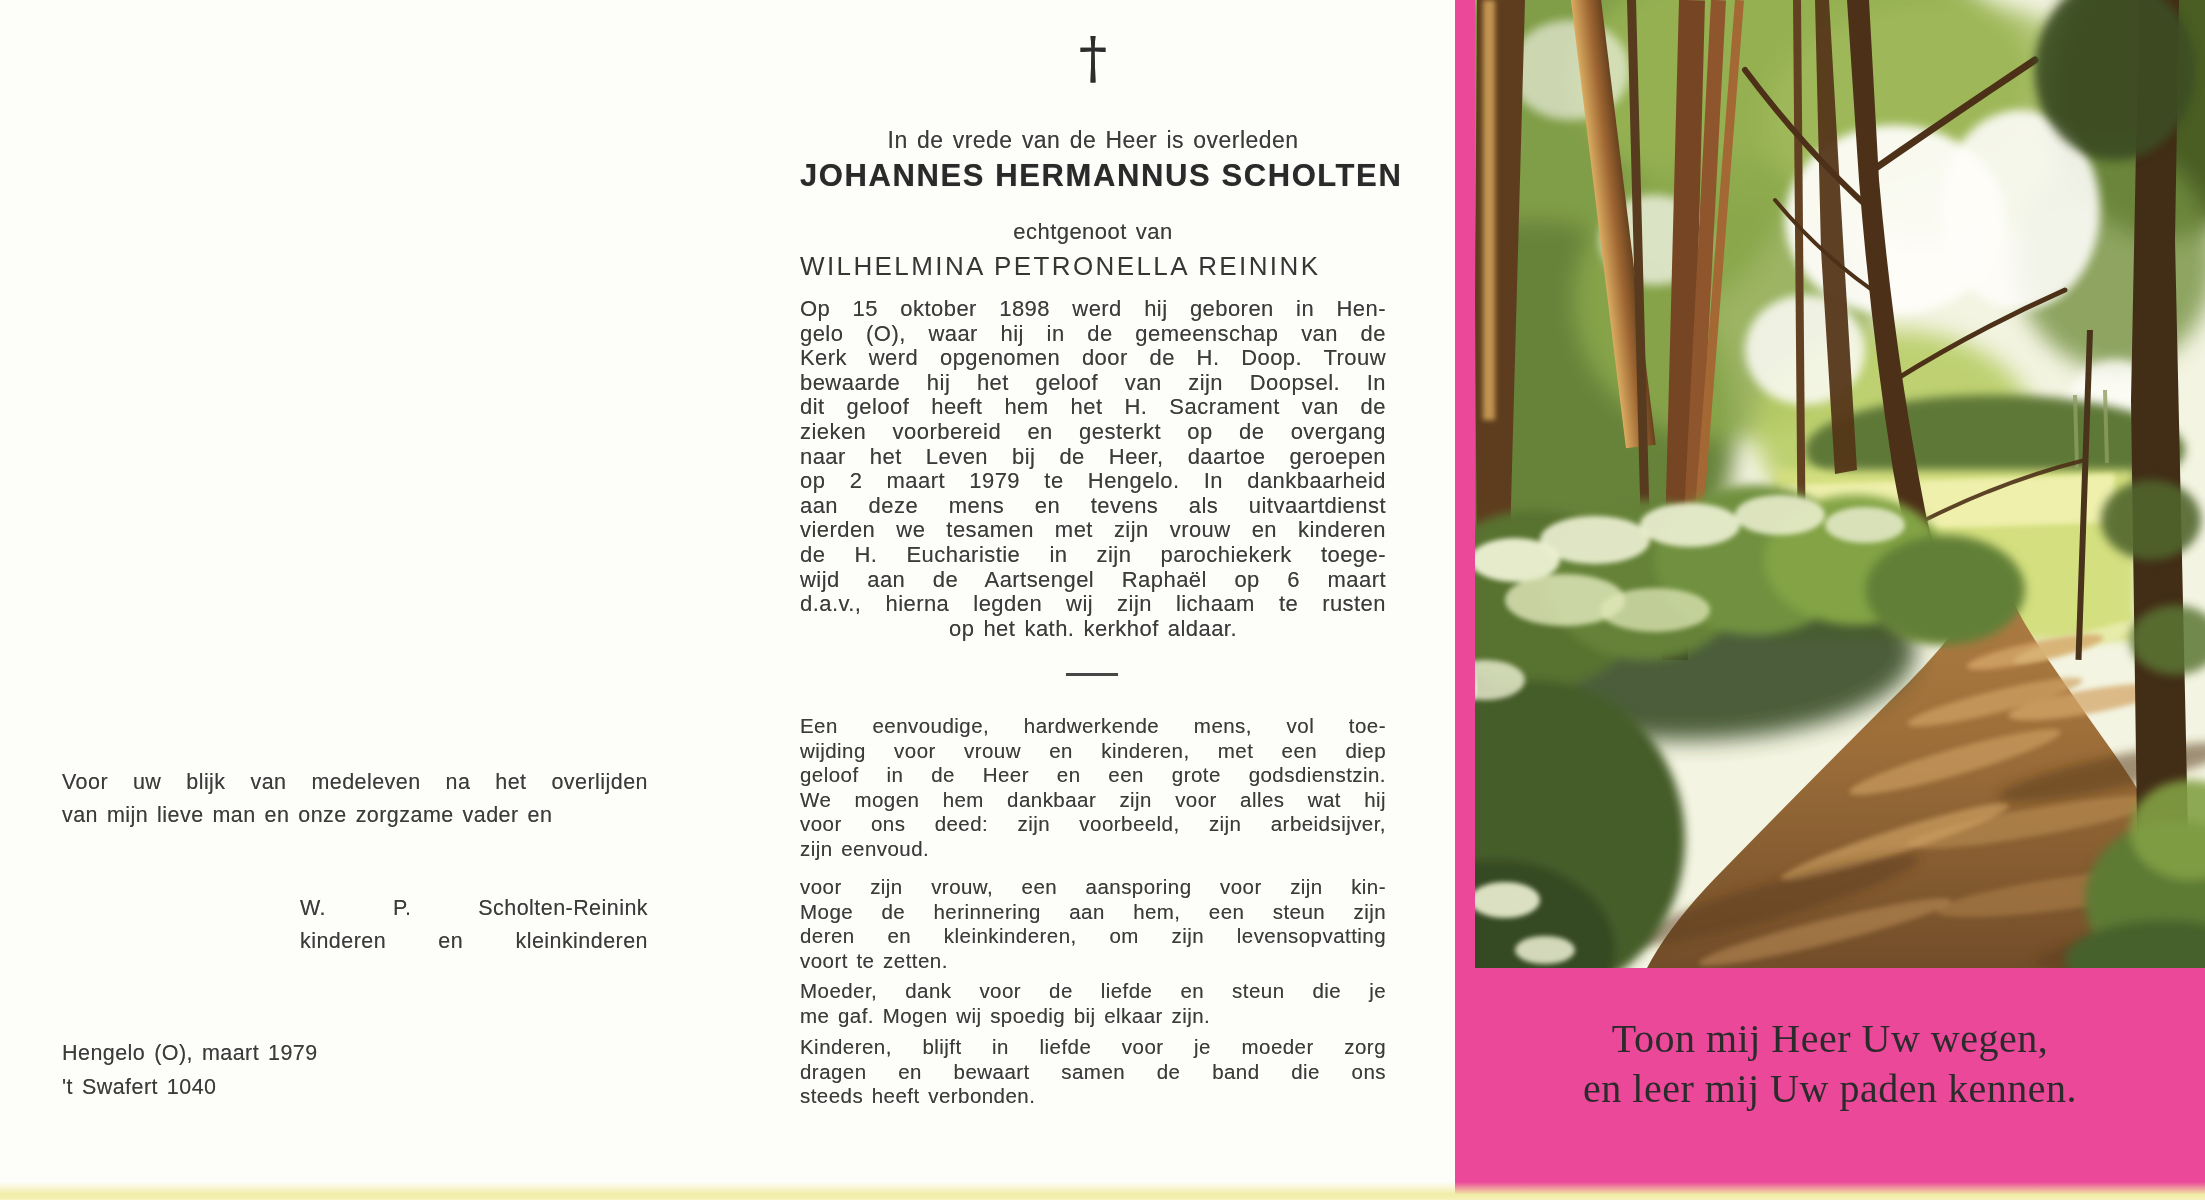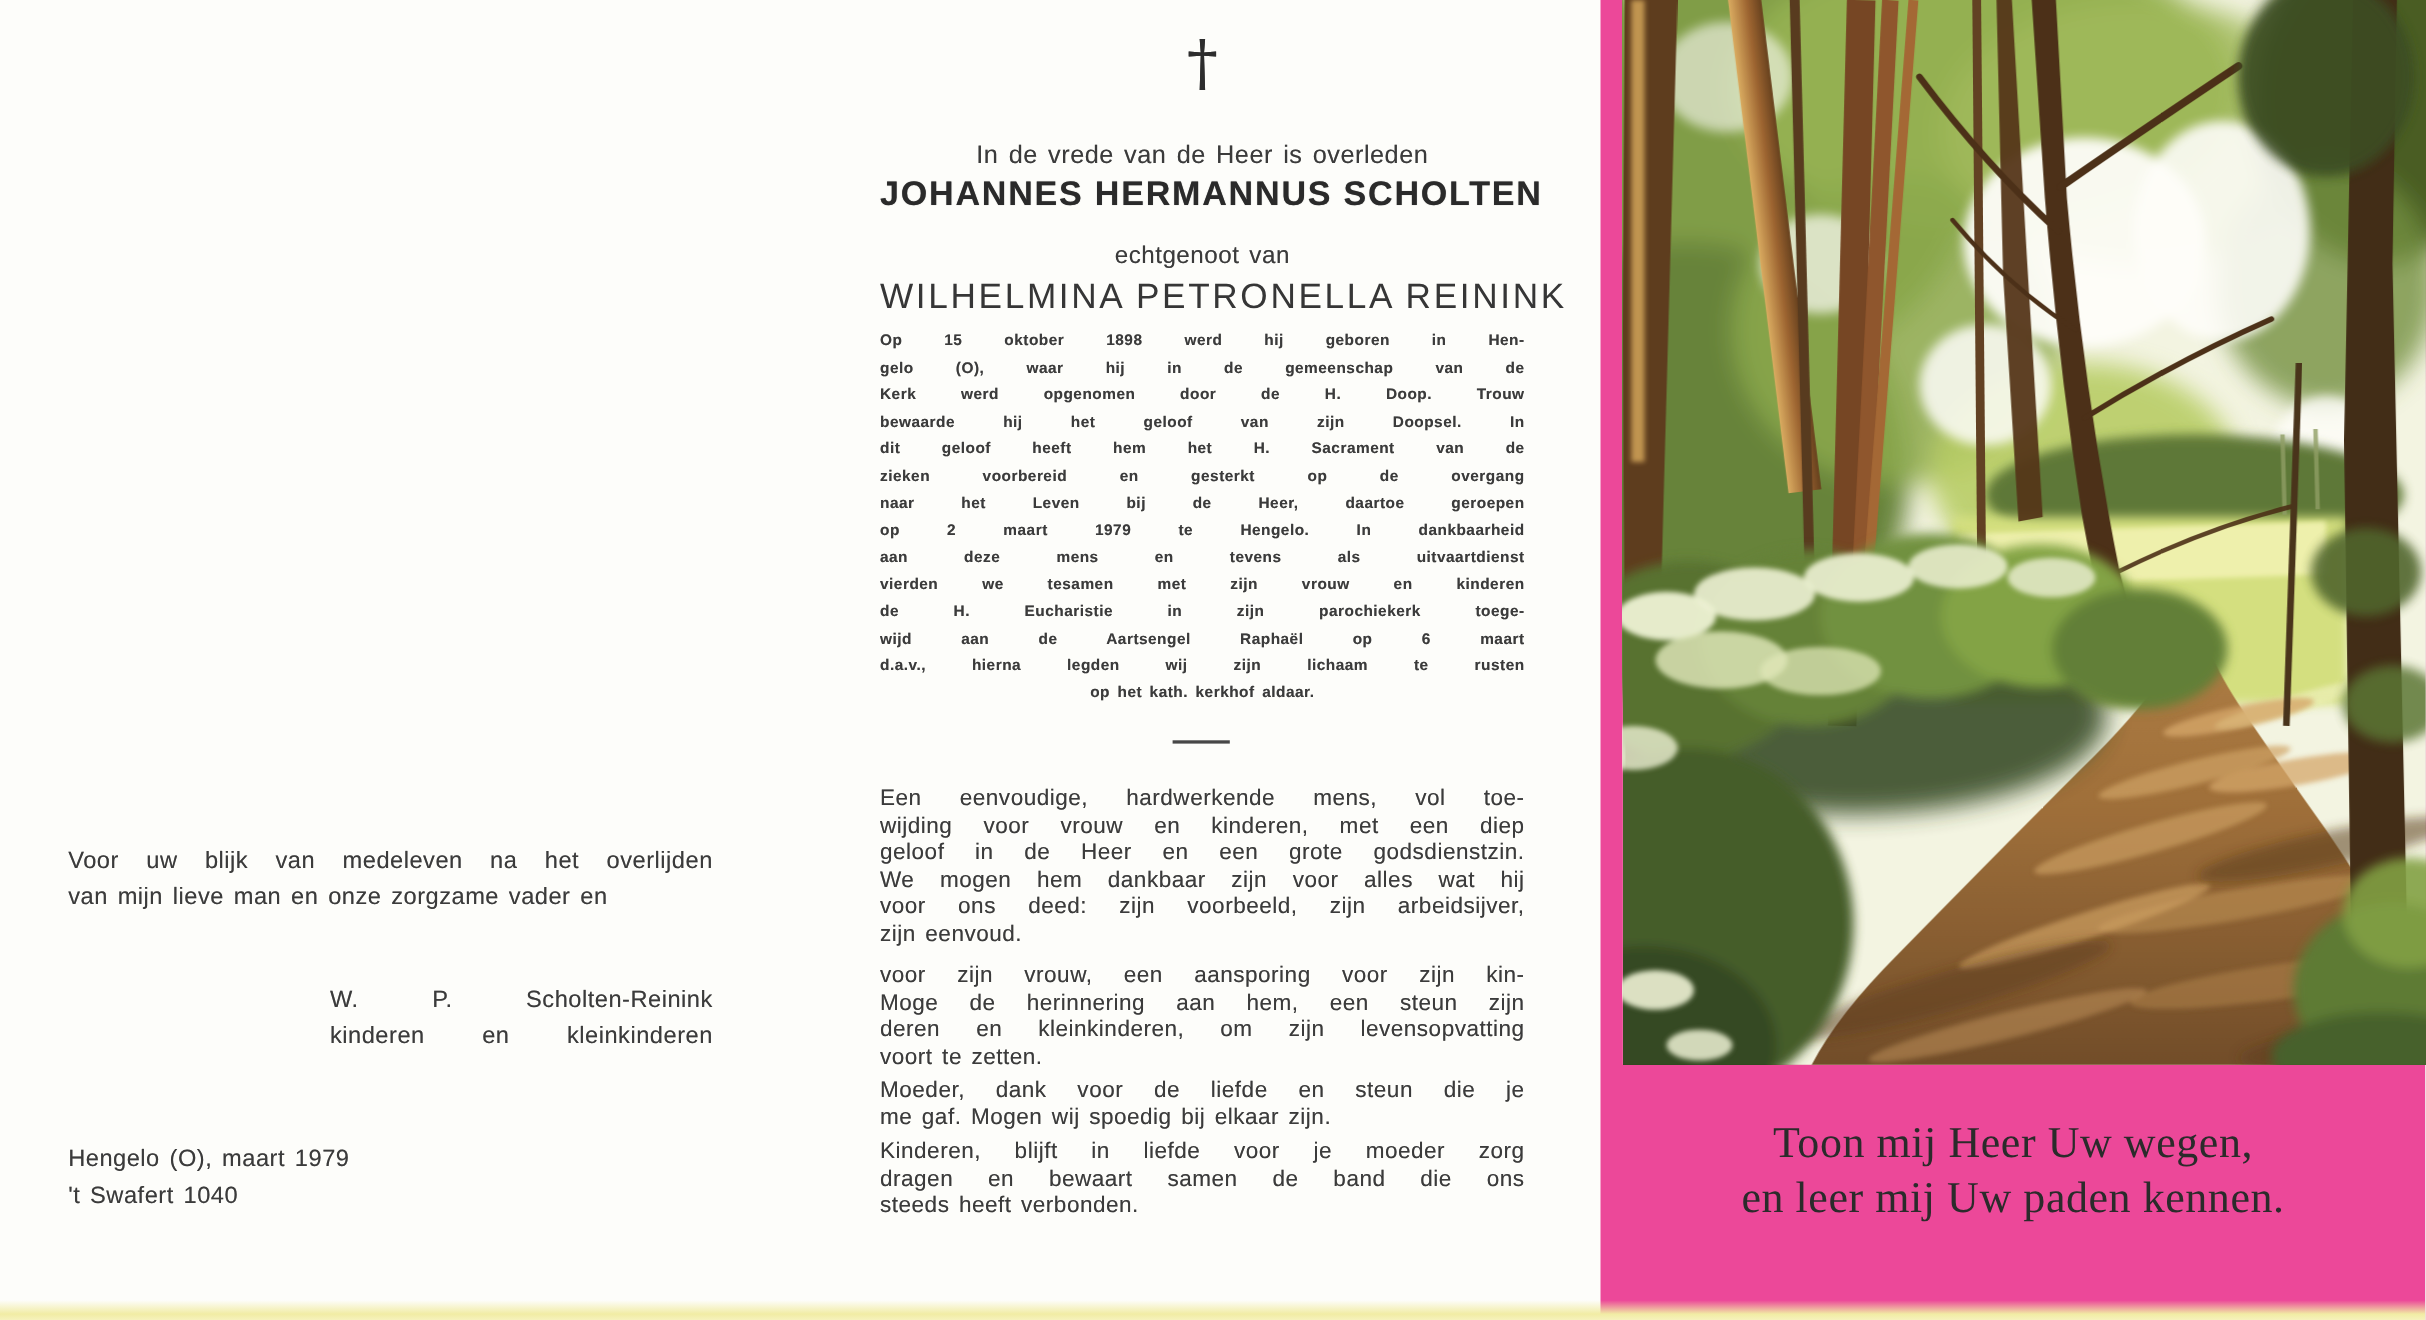--- a/index.html
+++ b/index.html
@@ -27,23 +27,23 @@
   .panel-middle{ position:absolute; left:800px; top:0; width:586px; height:1200px; }
   .cross{ position:absolute; left:0; top:30px; width:586px; text-align:center;
           font-family:"DejaVu Serif", serif; font-size:56px; line-height:56px; color:#2d2d2d;
           text-shadow:0 0 .5px #333; }
   .intro{ position:absolute; left:0; top:127px; width:586px; text-align:center;
           font-size:23px; white-space:nowrap; }
   .deceased-name{ position:absolute; left:0; top:158px; width:586px; text-align:center;
           font-size:31px; font-weight:bold; letter-spacing:1.6px; color:#2a2a2a; white-space:nowrap;
           text-shadow:0 0 .7px rgba(40,40,40,.6); }
   .relation{ position:absolute; left:0; top:219px; width:586px; text-align:center; font-size:22px; }
-  .spouse-name{ position:absolute; left:0; top:251px; width:586px; text-align:center;
-          font-size:32px; letter-spacing:2.4px; color:#363636; white-space:nowrap; }
-  .obituary{ position:absolute; left:0; top:297px; width:586px; font-size:14px; line-height:24.6px;font-weight:bold; }
+  .spouse-name{ position:absolute; left:0; top:251px; width:586px; text-align:left;
+          font-size:26px; letter-spacing:2.4px; color:#363636; white-space:nowrap; }
+  .obituary{ position:absolute; left:0; top:297px; width:586px; font-size:22px; line-height:24.6px; }
   .divider{ position:absolute; left:266px; top:673px; width:52px; height:3px; background:#474747; }
   .tribute { position:absolute; left:0; top:714px;  width:586px; font-size:20.5px; line-height:24.6px; }
   .memory  { position:absolute; left:0; top:875px;  width:586px; font-size:20.5px; line-height:24.6px; }
   .mother  { position:absolute; left:0; top:979px;  width:586px; font-size:20.5px; line-height:24.6px; }
   .children{ position:absolute; left:0; top:1035px; width:586px; font-size:20.5px; line-height:24.6px; }
 
   
   .panel-right{ position:absolute; left:1455px; top:0; width:750px; height:1200px; background:#ec4899; }
   .fold-line{ position:absolute; left:1460px; top:0; width:9px; height:1200px;
               background:linear-gradient(to right, rgba(241,234,203,0), #f1eac9, rgba(241,234,203,0)); }

